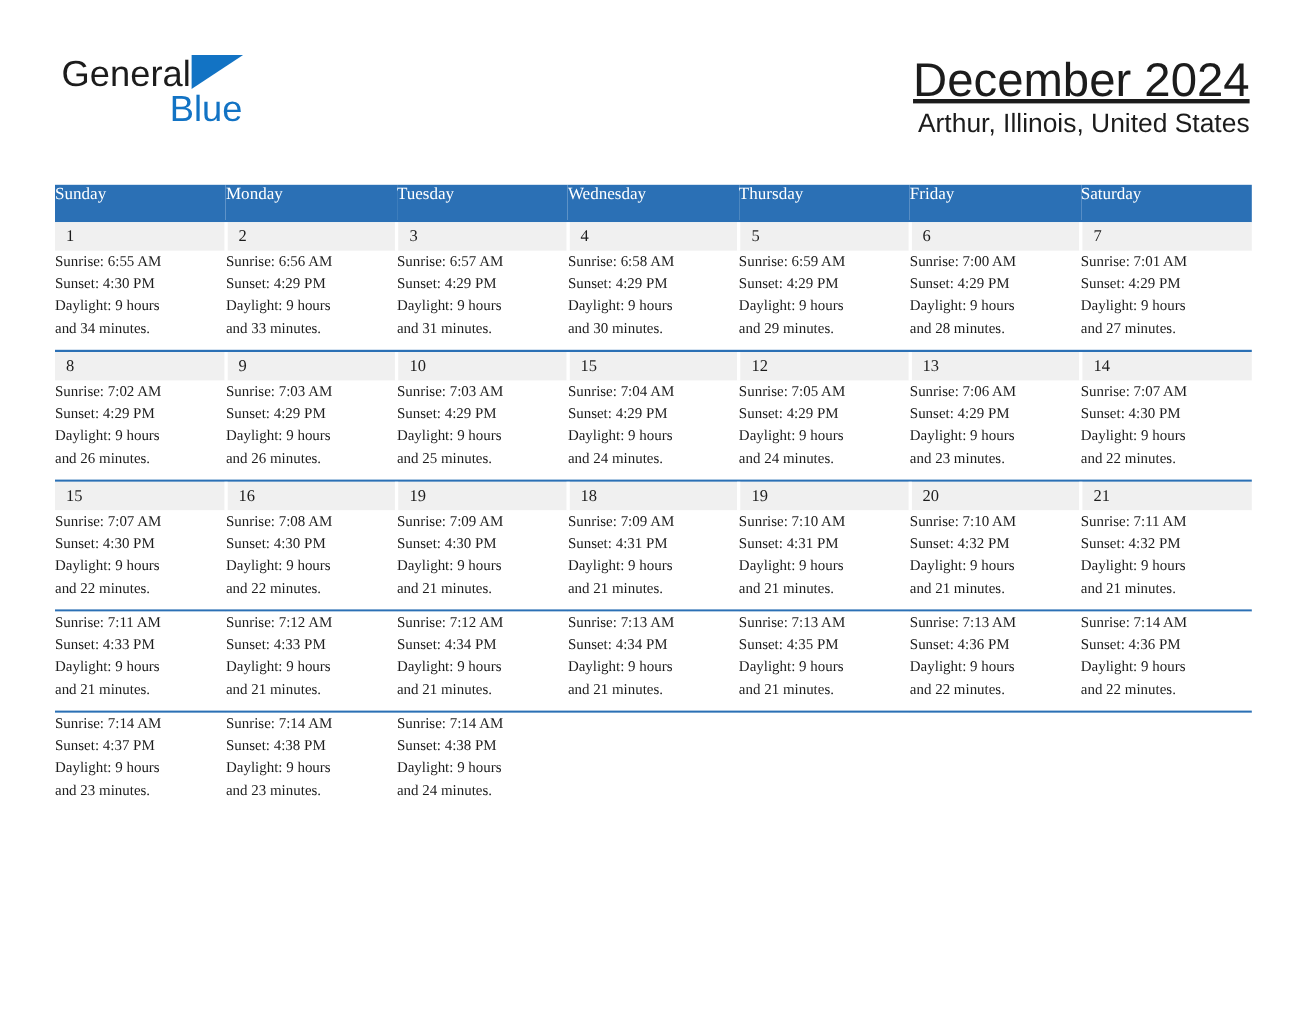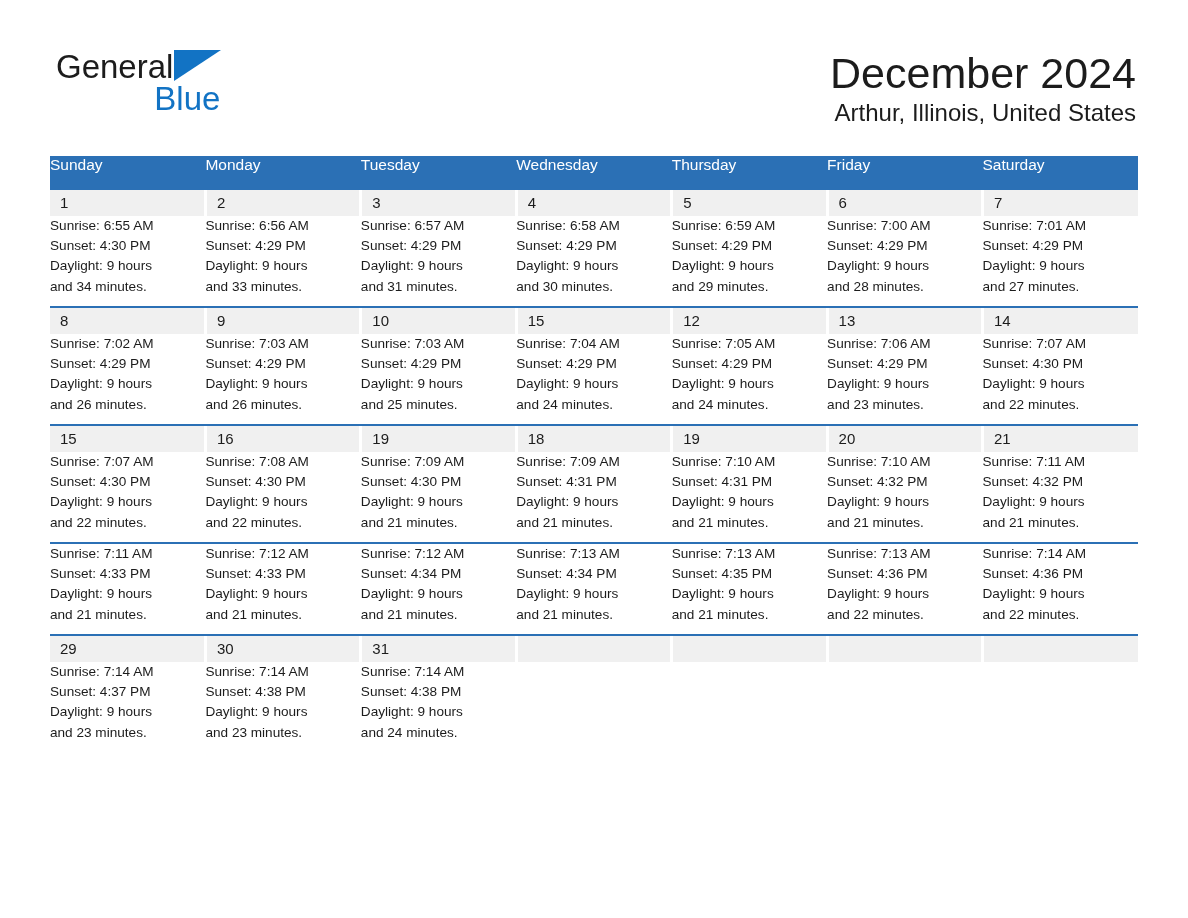--- a/index.html
+++ b/index.html
@@ -67,35 +67,37 @@
     right: 52px;
     top: 48px;
     text-align: right;
   }
   .month-title {
     font-size: 43px;
     color: #1c1c1c;
     line-height: 50px;
     font-weight: 400;
     white-space: nowrap;
+    text-decoration: underline;
   }
   .location-title {
     font-size: 24px;
     color: #1c1c1c;
     line-height: 30px;
     font-weight: 400;
     white-space: nowrap;
   }
 
   
   .calendar {
     position: absolute;
     left: 50px;
-    top: 156px;
+    top: 168px;
     width: 1088px;
+    font-family: Liberation Serif, serif;
   }
   .cal-table {
     width: 100%;
     border-collapse: collapse;
     table-layout: fixed;
   }
   .cal-table th,
   .cal-table td {
     padding: 0;
     margin: 0;
@@ -455,43 +457,20 @@
               <span class="detail-line">Daylight: 9 hours</span>
               <span class="detail-line">and 22 minutes.</span>
             </td>
           </tr>
           <tr class="weekrow-sep">
             <td colspan="7">
               <div class="sep-line"></div>
             </td>
           </tr>
           <tr>
-            <td class="daynum-cell">
-              <span class="daynum">29</span>
-            </td>
-            <td class="daynum-cell">
-              <span class="daynum">30</span>
-            </td>
-            <td class="daynum-cell">
-              <span class="daynum">31</span>
-            </td>
-            <td class="daynum-cell">
-              <span class="daynum"></span>
-            </td>
-            <td class="daynum-cell">
-              <span class="daynum"></span>
-            </td>
-            <td class="daynum-cell">
-              <span class="daynum"></span>
-            </td>
-            <td class="daynum-cell">
-              <span class="daynum"></span>
-            </td>
-          </tr>
-          <tr>
             <td class="detail-cell">
               <span class="detail-line">Sunrise: 7:14 AM</span>
               <span class="detail-line">Sunset: 4:37 PM</span>
               <span class="detail-line">Daylight: 9 hours</span>
               <span class="detail-line">and 23 minutes.</span>
             </td>
             <td class="detail-cell">
               <span class="detail-line">Sunrise: 7:14 AM</span>
               <span class="detail-line">Sunset: 4:38 PM</span>
               <span class="detail-line">Daylight: 9 hours</span>

